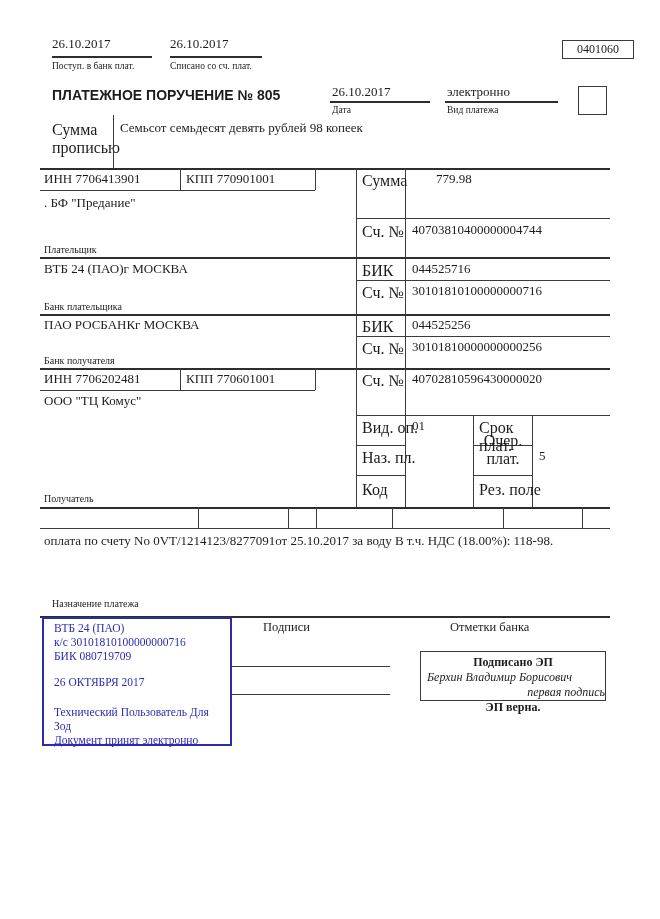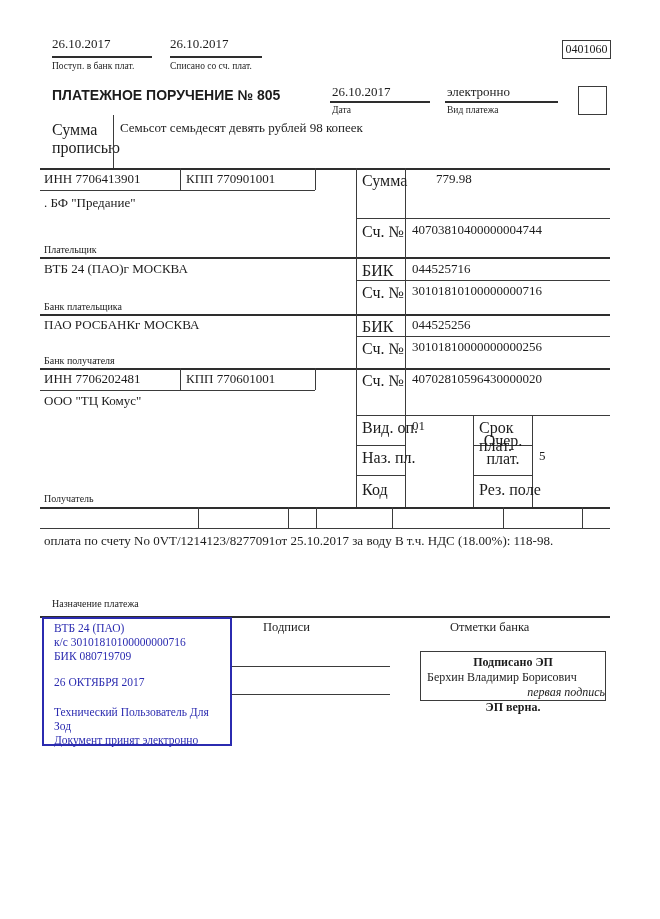--- a/index.html
+++ b/index.html
@@ -27,21 +27,21 @@
 <div class="page">
 
   <span class="t" style="left:52px;top:37px;">26.10.2017</span>
   <i class="hl hl2" style="left:52px;top:56px;width:100px;"></i>
   <span class="t slab" style="left:52px;top:61px;">Поступ. в банк плат.</span>
 
   <span class="t" style="left:170px;top:37px;">26.10.2017</span>
   <i class="hl hl2" style="left:170px;top:56px;width:92px;"></i>
   <span class="t slab" style="left:170px;top:61px;">Списано со сч. плат.</span>
 
-  <div class="box center" style="left:562px;top:40px;width:49px;height:19px;font-size:12px;line-height:17px;">
+  <div class="box center" style="left:562px;top:40px;width:72px;height:19px;font-size:12px;line-height:17px;">
     <span>0401060</span>
   </div>
 
   <span class="t title" style="left:52px;top:87px;">ПЛАТЕЖНОЕ ПОРУЧЕНИЕ № 805</span>
 
   <span class="t" style="left:332px;top:85px;">26.10.2017</span>
   <i class="hl hl2" style="left:330px;top:101px;width:100px;"></i>
   <span class="t slab" style="left:332px;top:105px;">Дата</span>
 
   <span class="t" style="left:447px;top:85px;">электронно</span>
@@ -141,18 +141,18 @@
   <span class="t blue" style="left:54px;top:720px;font-size:11.5px;">Зод</span>
   <span class="t blue" style="left:54px;top:734px;font-size:11.5px;">Документ принят электронно</span>
 
   <span class="t" style="left:263px;top:620px;font-size:12.5px;">Подписи</span>
   <i class="hl" style="left:232px;top:666px;width:158px;"></i>
   <i class="hl" style="left:232px;top:694px;width:158px;"></i>
 
   <span class="t" style="left:450px;top:620px;font-size:12.5px;">Отметки банка</span>
   <div class="box" style="left:420px;top:651px;width:186px;height:50px;">
     <div class="center b" style="margin-top:3px;font-size:12px;">Подписано ЭП</div>
-    <div style="margin-left:6px;font-size:12px;white-space:nowrap;">Берхин Владимир Борисович</div>
+    <div style="margin-left:6px;font-size:12px;white-space:nowrap;font-style:italic;">Берхин Владимир Борисович</div>
     <div class="i" style="margin-left:14px;font-size:12px;white-space:nowrap;text-align:right;">первая подпись</div>
     <div class="center b" style="font-size:12px;">ЭП верна.</div>
   </div>
 
 </div>
 
 </body></html>

